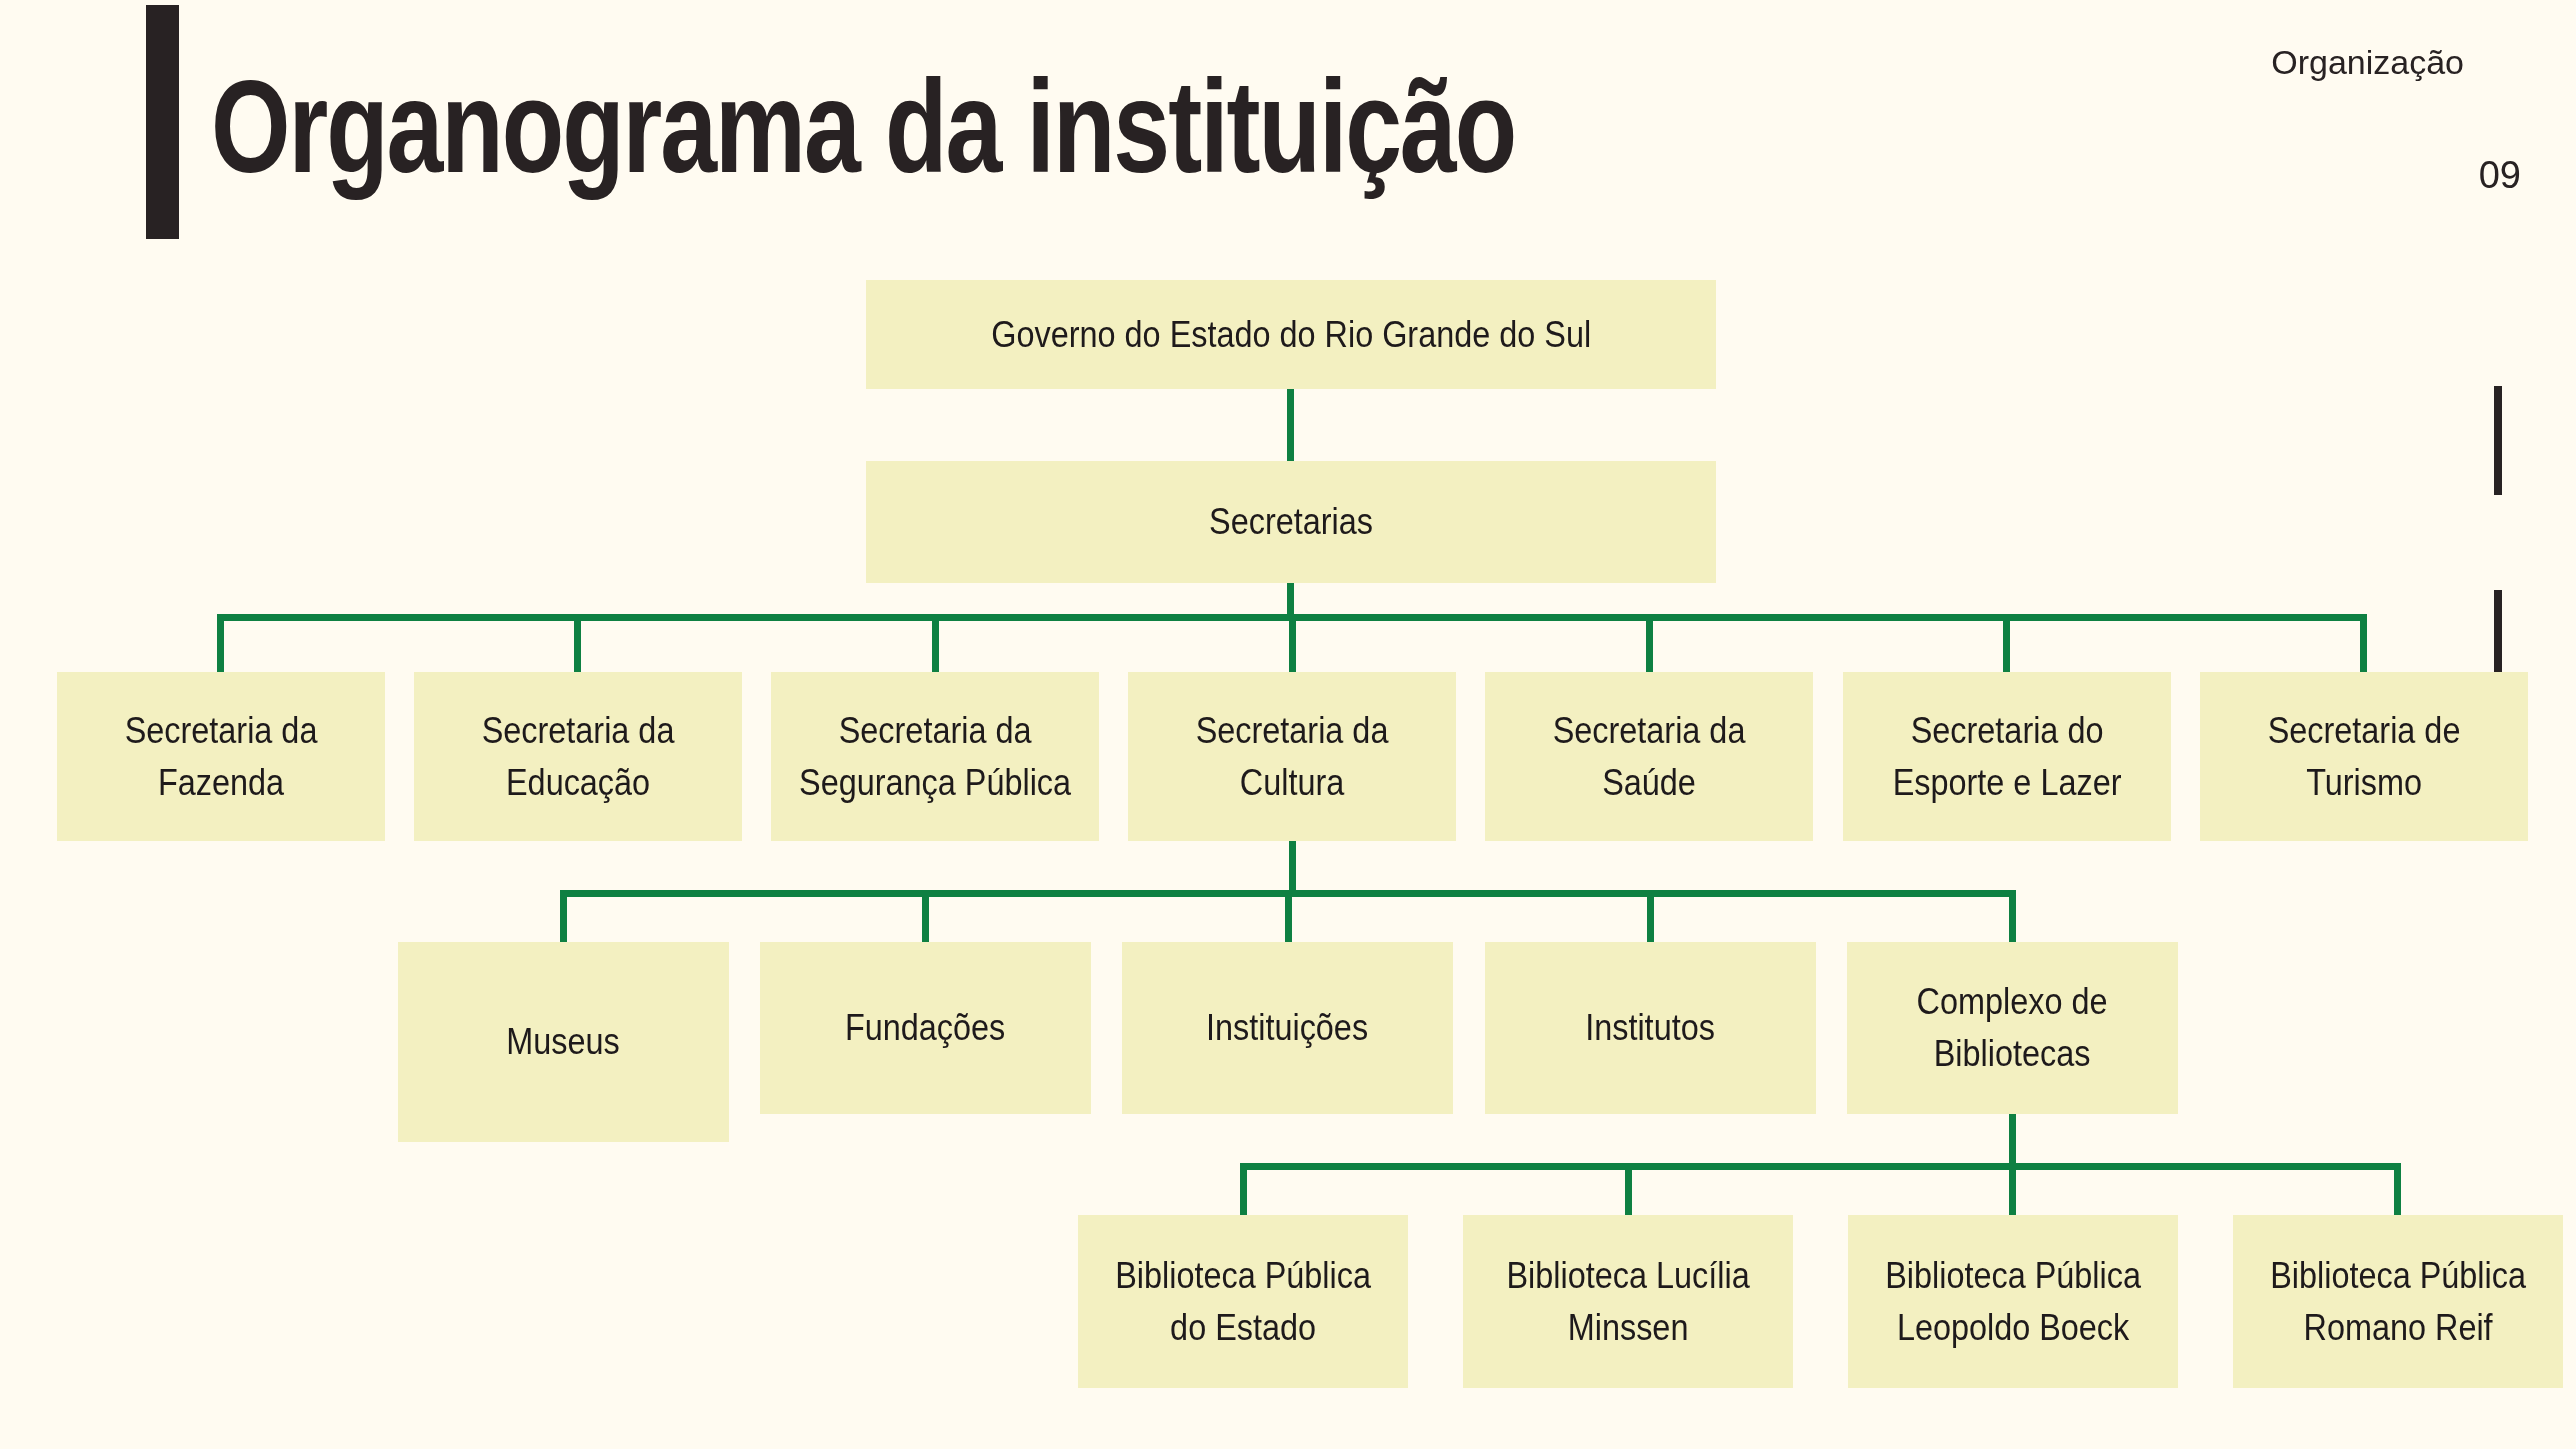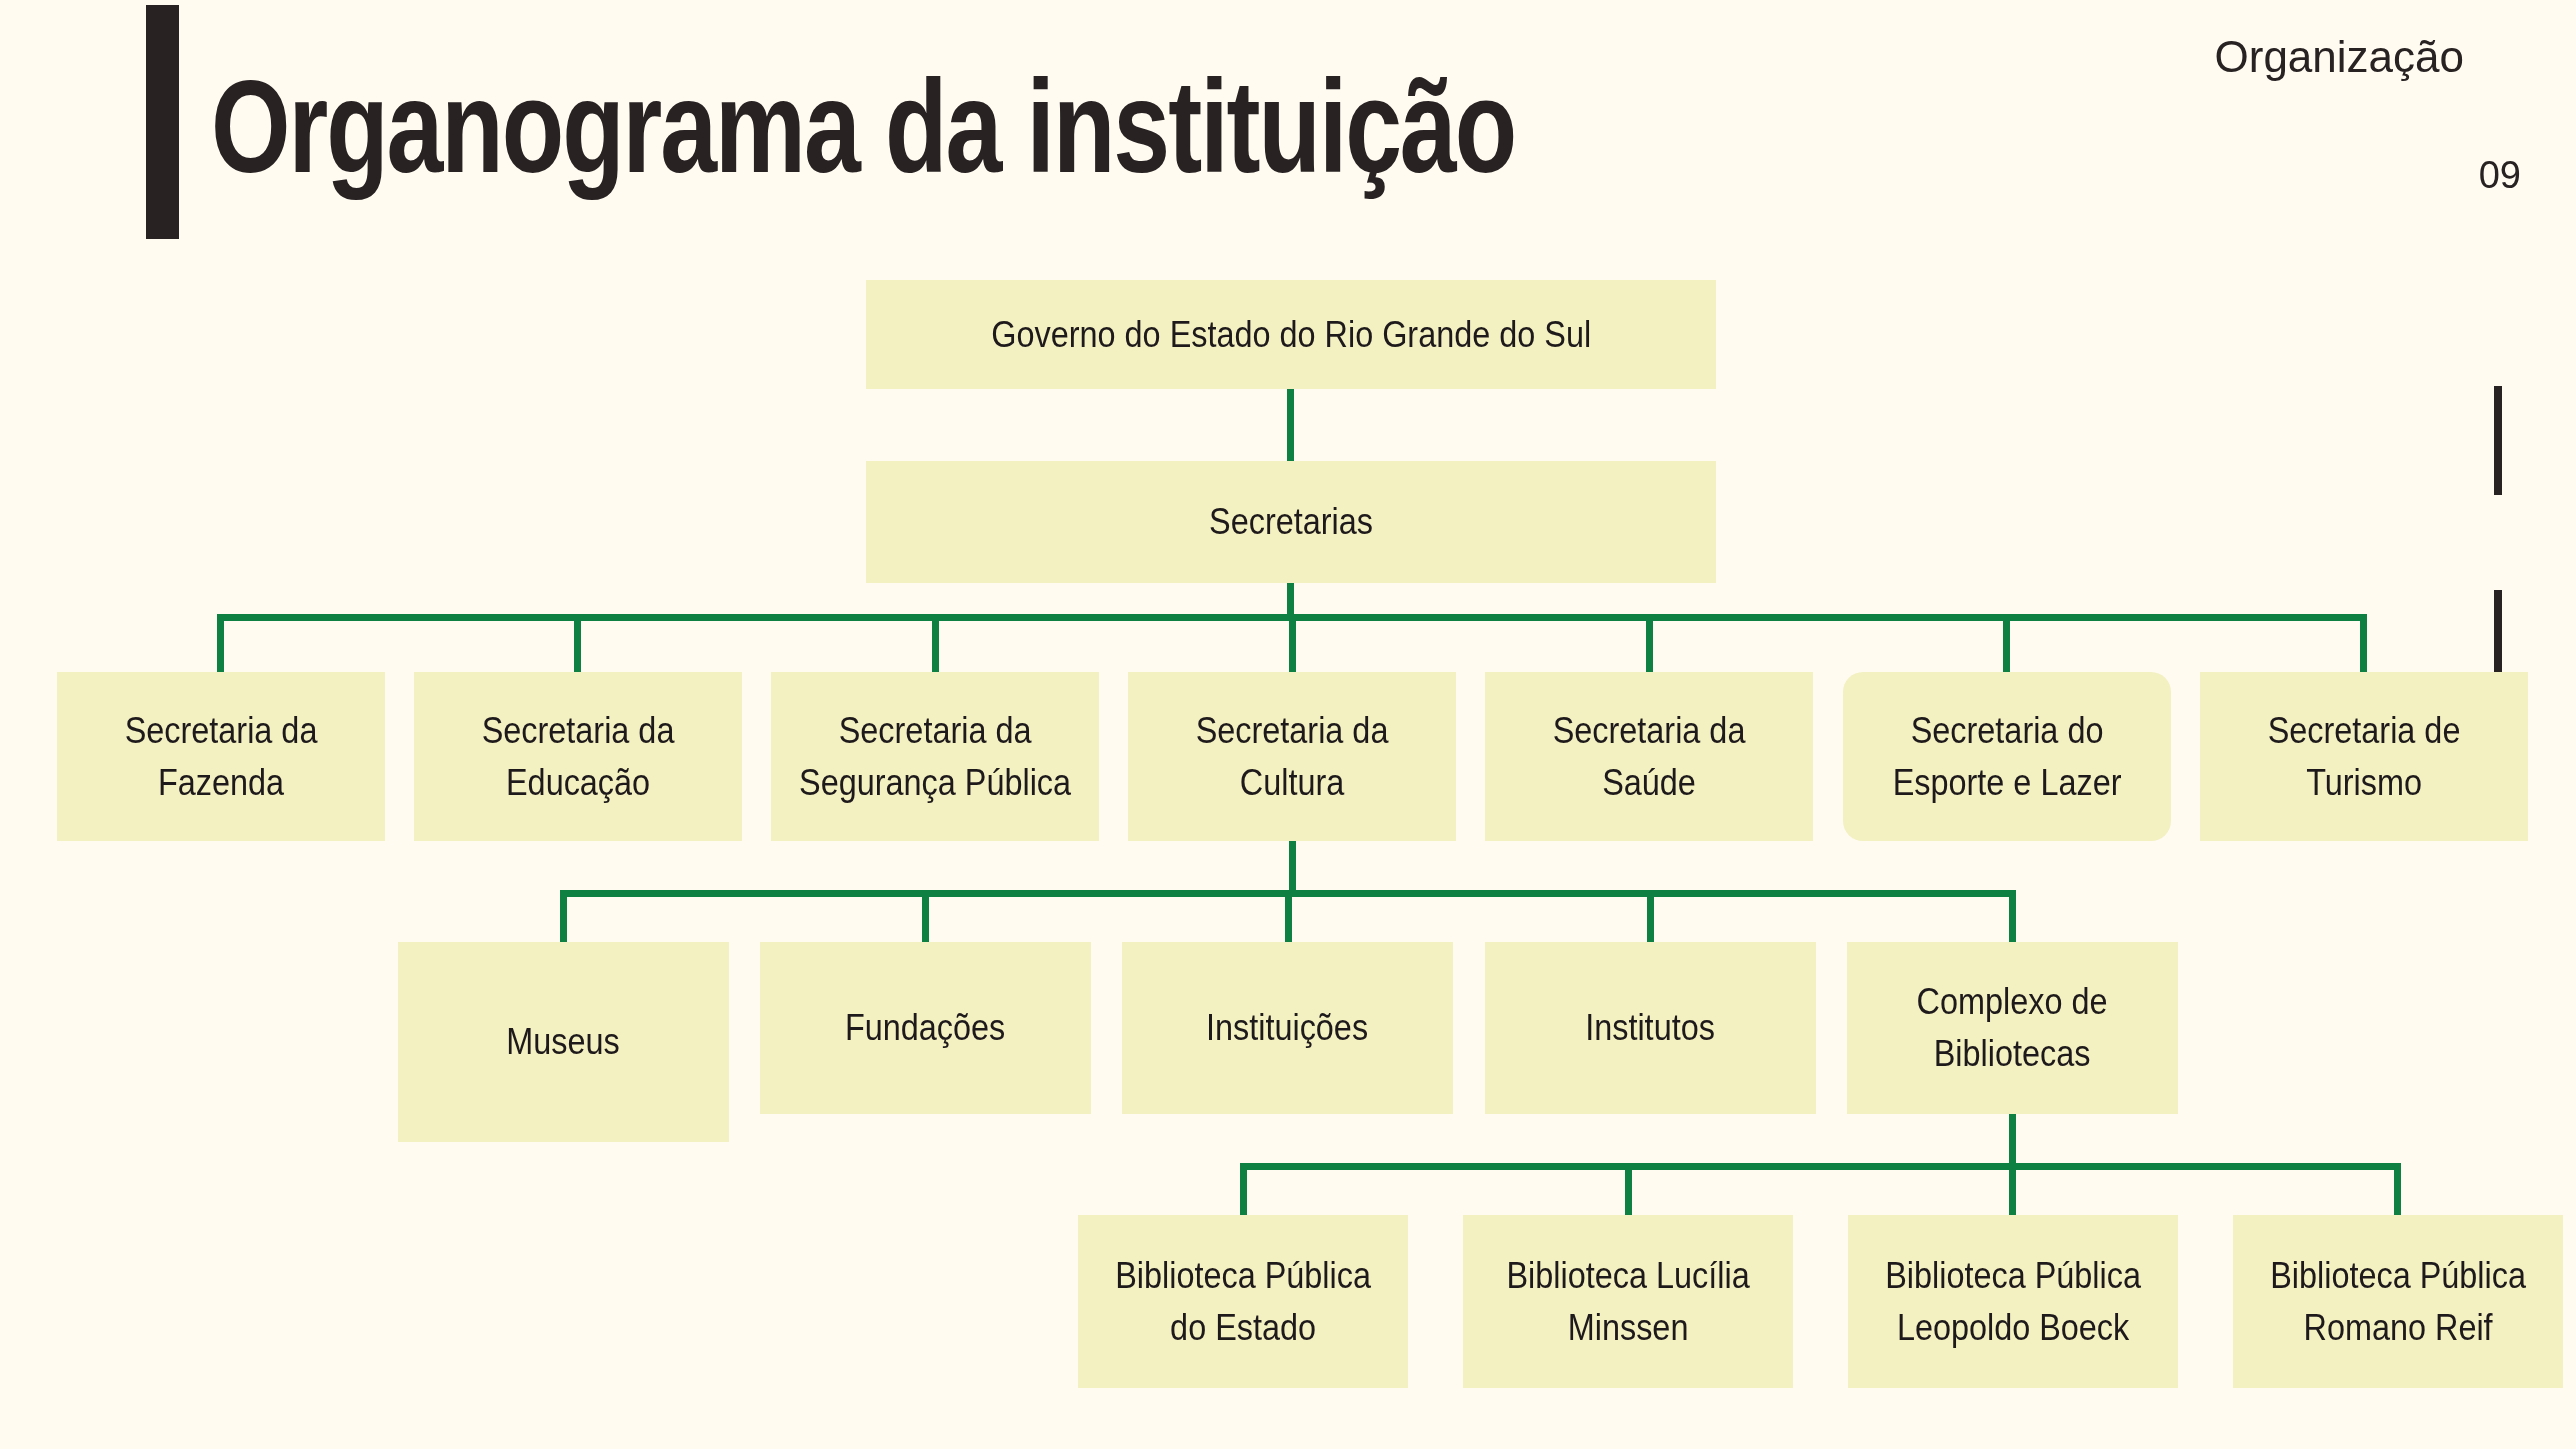--- a/index.html
+++ b/index.html
@@ -38,23 +38,23 @@
     font-weight:bold;
     letter-spacing:-2.6px;
     line-height:1.25;
     color:var(--ink);
     transform:scaleX(0.78);
     transform-origin:left center;
     white-space:nowrap;
   }
   .eyebrow{
     position:absolute;
-    top:31px;
+    top:42px;
     right:112px;
-    font-size:44px;
+    font-size:34px;
     line-height:1.2;
     color:var(--ink);
   }
   .page-number{
     position:absolute;
     top:153px;
     right:55px;
     font-size:38px;
     line-height:1.2;
     color:var(--ink);
@@ -143,21 +143,21 @@
 Segurança Pública</div>
   </div>
   <div class="org-node" style="left:1128px;top:672px;width:328px;height:169px;">
     <div class="node-label">Secretaria da
 Cultura</div>
   </div>
   <div class="org-node" style="left:1485px;top:672px;width:328px;height:169px;">
     <div class="node-label">Secretaria da
 Saúde</div>
   </div>
-  <div class="org-node" style="left:1843px;top:672px;width:328px;height:169px;border-radius:20px;">
+  <div class="org-node" style="left:1843px;top:672px;width:328px;height:169px;">
     <div class="node-label">Secretaria do
 Esporte e Lazer</div>
   </div>
   <div class="org-node" style="left:2200px;top:672px;width:328px;height:169px;">
     <div class="node-label">Secretaria de
 Turismo</div>
   </div>
 
   <div class="org-node" style="left:398px;top:942px;width:331px;height:200px;">
     <div class="node-label">Museus</div>

